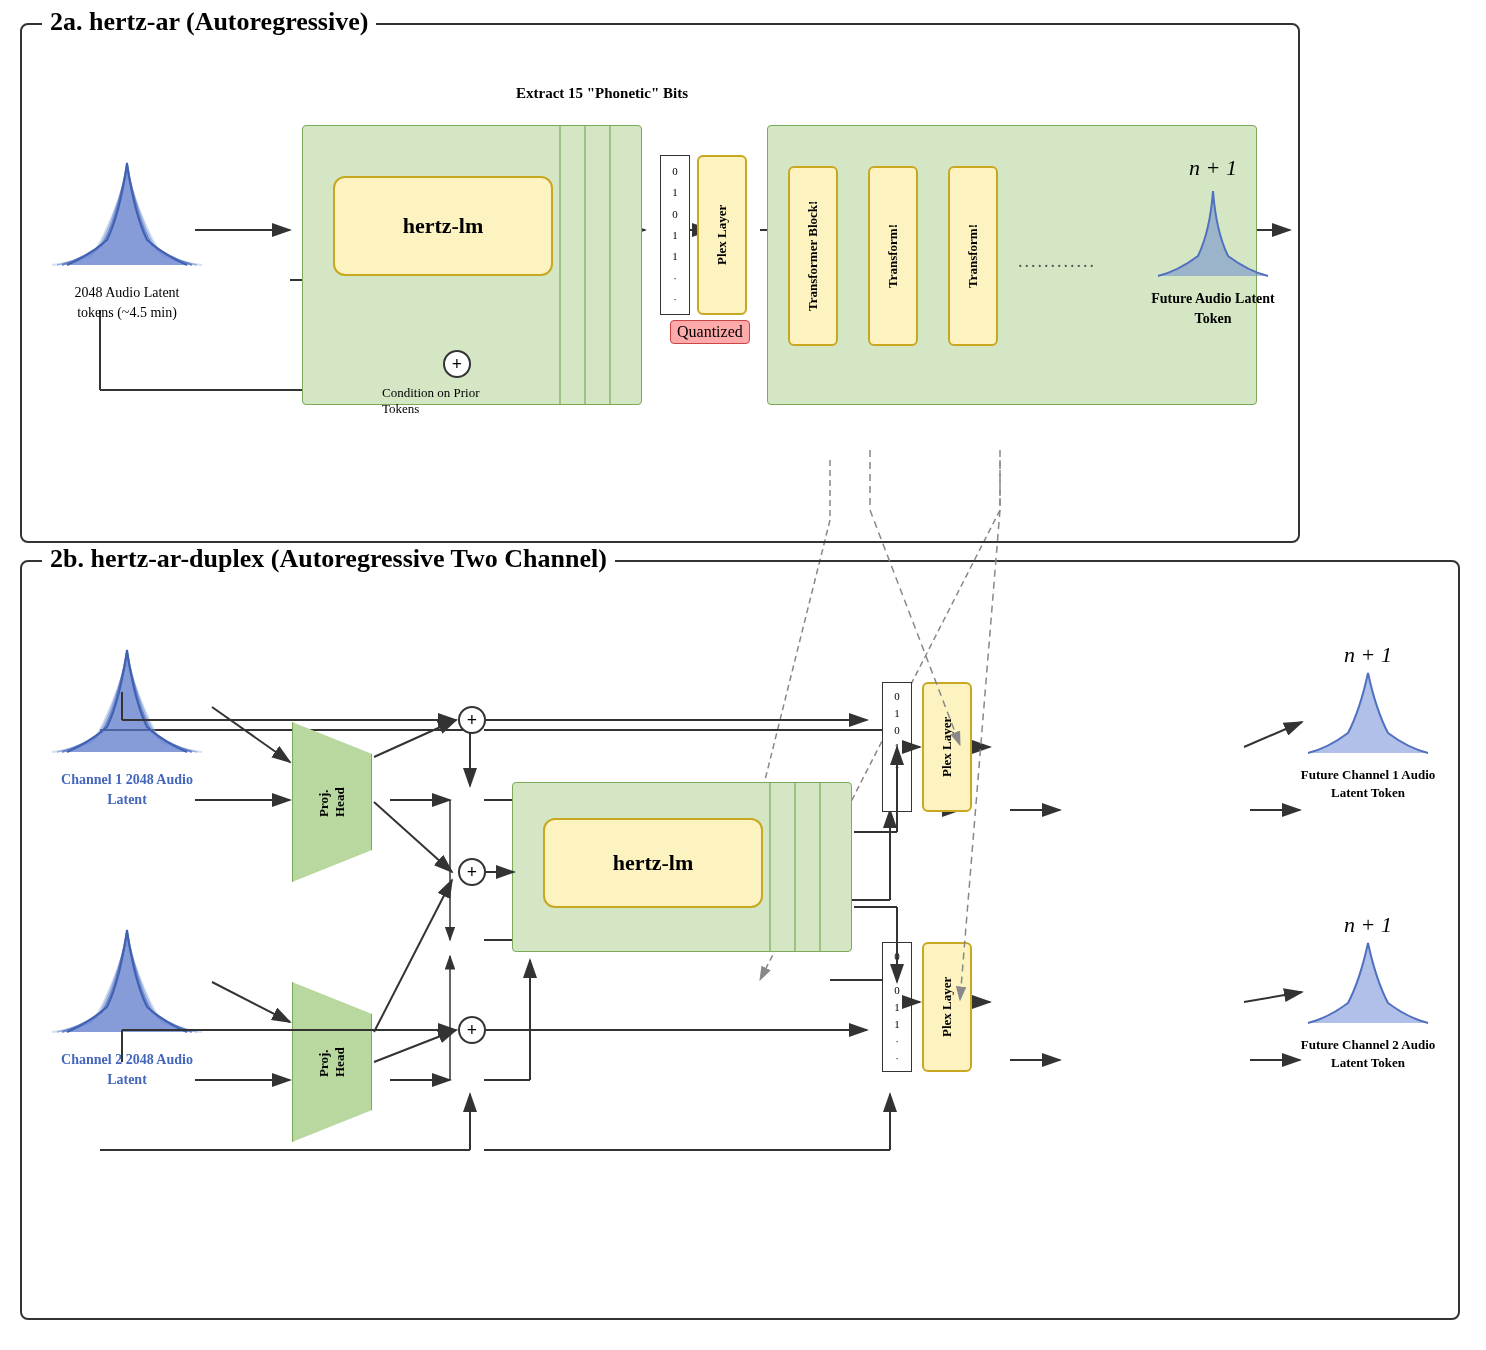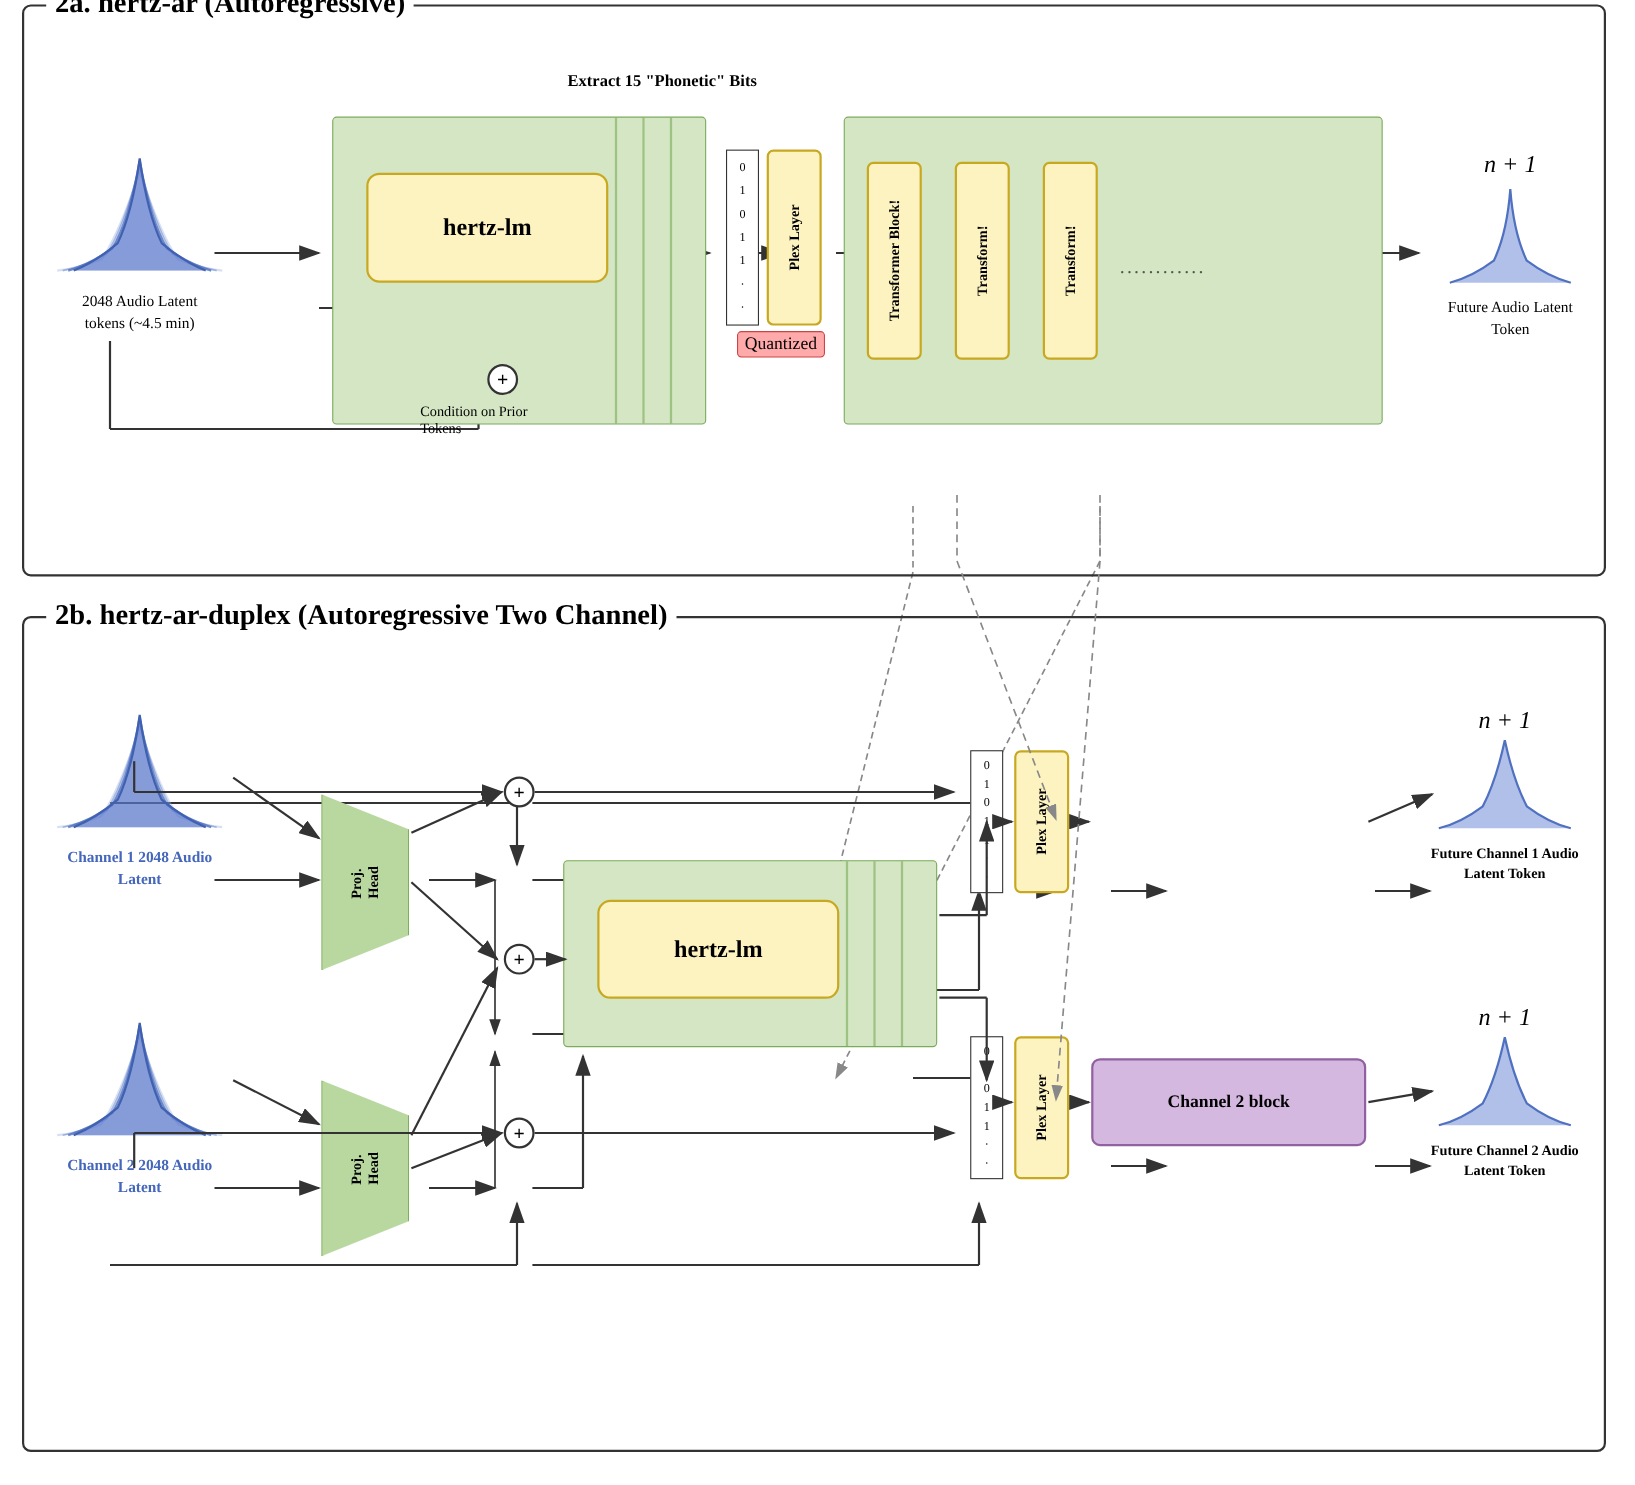--- a/index.html
+++ b/index.html
@@ -16,23 +16,23 @@
       width: 1486px;
       min-height: 1350px;
       background: #fff;
       padding: 20px;
       position: relative;
     }
 
     
     .section-2a {
       position: absolute;
-      top: 4px;
+      top: 23px;
       left: 20px;
-      width: 1440px;
+      width: 1280px;
       height: 520px;
       border: 2px solid #333;
       border-radius: 8px;
     }
 
     .section-2a-title {
       position: absolute;
       top: -18px;
       left: 20px;
       background: #fff;
@@ -377,21 +377,21 @@
       <div style="position:absolute;top:125px;left:250px;font-size:18px;letter-spacing:2px;color:#555;">............</div>
     </div>
 
     <div class="gaussian-container" style="top:130px;right:20px;width:130px;">
       <div class="n-plus-one" style="position:relative;top:0;left:0;width:130px;">
         <i>n</i> + 1
       </div>
       <svg width="130" height="100" viewBox="0 0 130 100">
         <path d="M10,95 Q30,90 50,75 Q62,50 65,10 Q68,50 80,75 Q100,90 120,95" fill="rgba(100,130,210,0.5)" stroke="#5070c0" stroke-width="2"></path>
       </svg>
-      <div class="gaussian-label" style="font-weight:normal;font-size:14px;">Future Audio Latent
+      <div class="gaussian-label" style="font-weight:bold;font-size:14px;">Future Audio Latent
 Token</div>
     </div>
 
     <div class="plus-circle" style="top:325px;left:421px;">+</div>
 
     <div class="condition-label" style="top:360px;left:360px;width:150px;">Condition on Prior<br>Tokens</div>
   </div>
 
   <div class="section-2b">
     <div class="section-2b-title">2b. hertz-ar-duplex (Autoregressive Two Channel)</div>
@@ -453,21 +453,20 @@
         <span>1</span>
         <span>·</span>
         <span>·</span>
     </div>
 
     <div class="plex-layer" style="top:120px;left:900px;width:50px;height:130px;">Plex Layer</div>
 
     <div class="plex-layer" style="top:380px;left:900px;width:50px;height:130px;">Plex Layer</div>
 
 
-    <div class="channel-block" style="top:400px;left:970px;width:250px;height:80px;">Channel 2 block</div>
 
     <div class="gaussian-container" style="top:80px;right:20px;width:140px;">
       <div class="n-plus-one" style="position:relative;width:140px;text-align:center;">
         <i>n</i> + 1
       </div>
       <svg width="140" height="90" viewBox="0 0 140 90">
         <path d="M10,85 Q30,80 50,65 Q62,42 70,5 Q78,42 90,65 Q110,80 130,85" fill="rgba(100,130,210,0.5)" stroke="#5070c0" stroke-width="2"></path>
       </svg>
       <div class="gaussian-label" style="font-weight:bold;font-size:13px;">Future Channel 1 Audio
 Latent Token</div>

